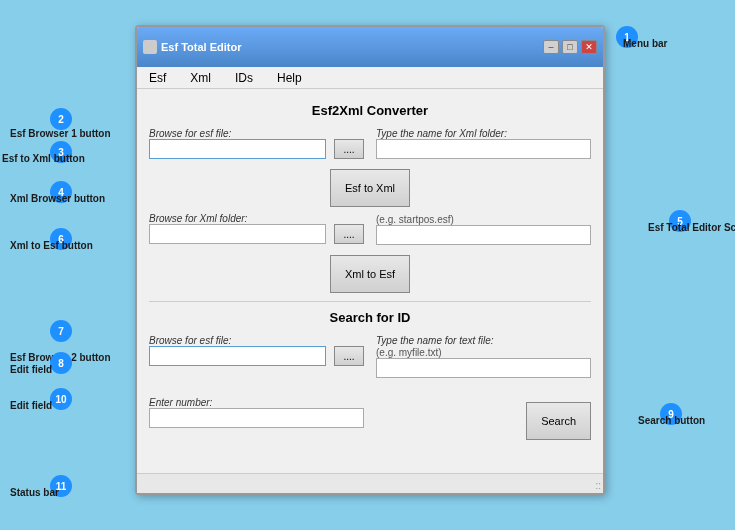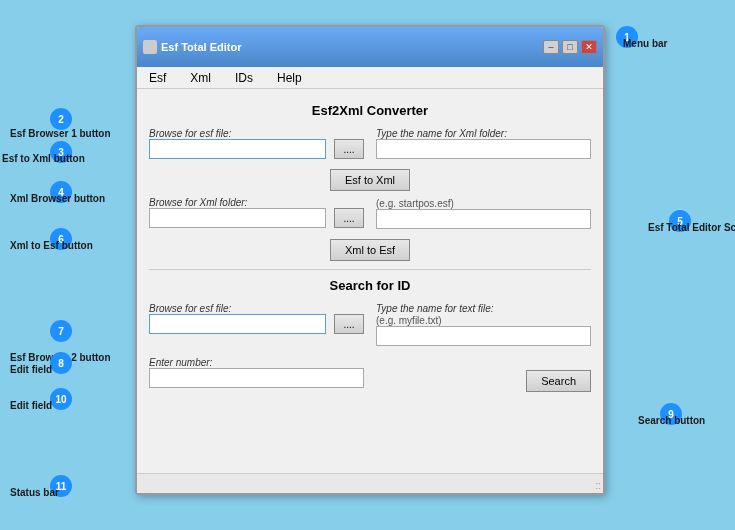--- a/index.html
+++ b/index.html
@@ -163,21 +163,21 @@
       border: 1px solid #888;
       background: linear-gradient(to bottom, #e8e8e8, #d0d0d0);
       font-size: 10px;
       cursor: pointer;
       display: flex;
       align-items: center;
       justify-content: center;
     }
 
     .action-btn {
-      height: 22px;
+      height: 38px;
       padding: 0 14px;
       border: 1px solid #888;
       background: linear-gradient(to bottom, #e8e8e8, #d0d0d0);
       font-size: 11px;
       cursor: pointer;
       white-space: nowrap;
     }
 
     .center-btn-row {
       display: flex;

